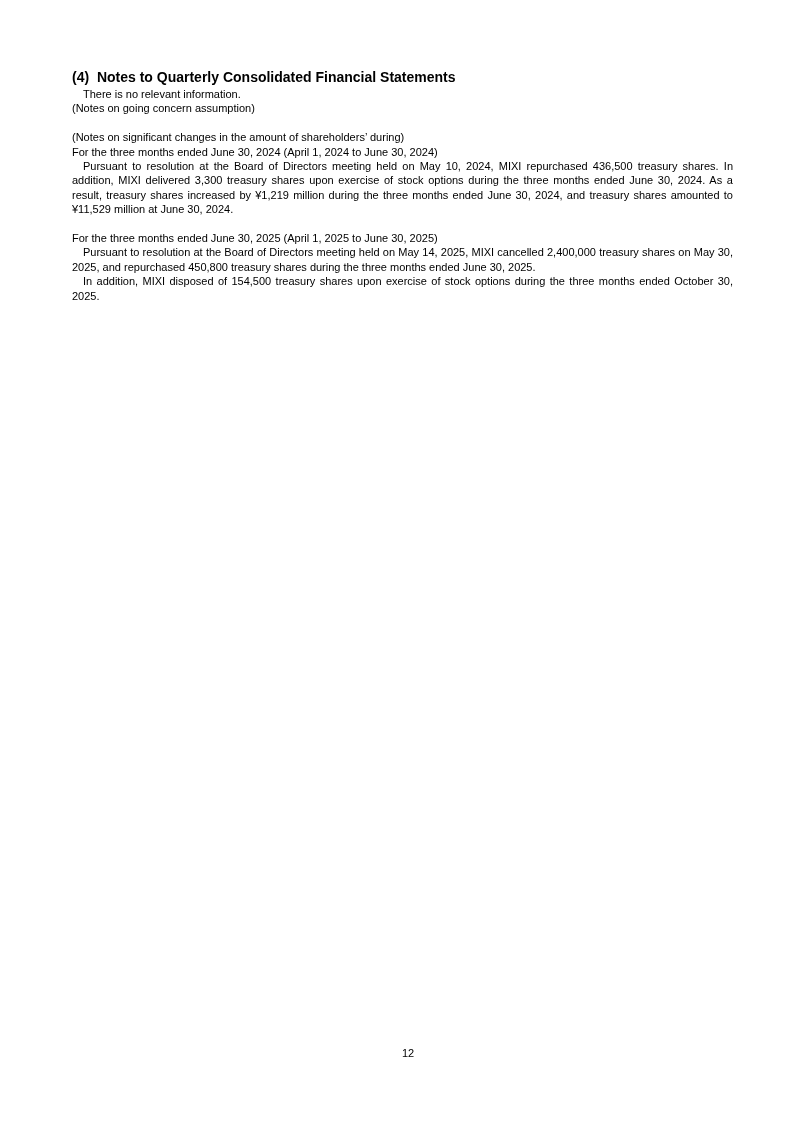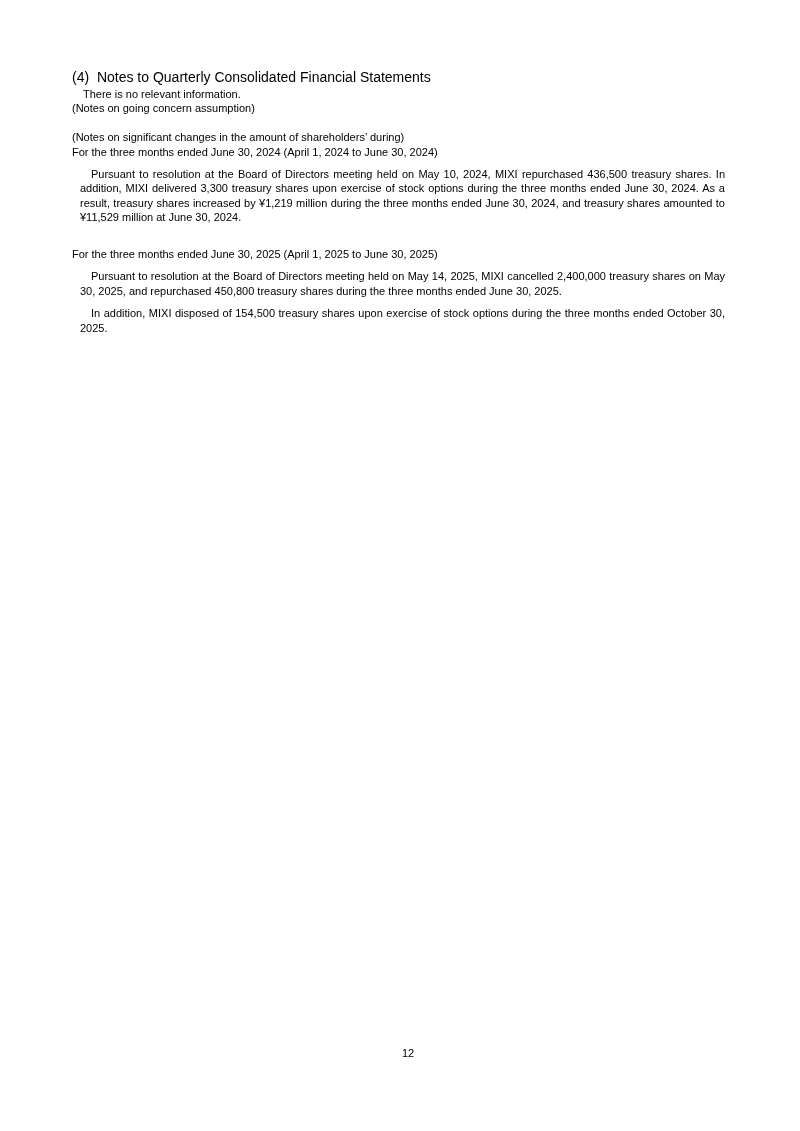--- a/index.html
+++ b/index.html
@@ -17,38 +17,38 @@
     overflow: hidden;
   }
   .content {
     position: absolute;
     top: 68px;
     left: 72px;
     width: 661px;
   }
   .heading {
     font-size: 14px;
-    font-weight: normal;
+    font-weight: bold;
     line-height: 19px;
     margin: 0;
     padding: 0;
   }
   .line {
     font-size: 11px;
     line-height: 14.4px;
     margin: 0;
     padding: 0;
   }
   .indent {
     text-indent: 11px;
   }
   .para {
     font-size: 11px;
     line-height: 14.4px;
-    margin: 8px;
+    margin: 0;
     padding: 0;
     text-align: justify;
     text-indent: 11px;
   }
   .spacer {
     height: 14.4px;
   }
   .page-number {
     position: absolute;
     top: 1046px;

